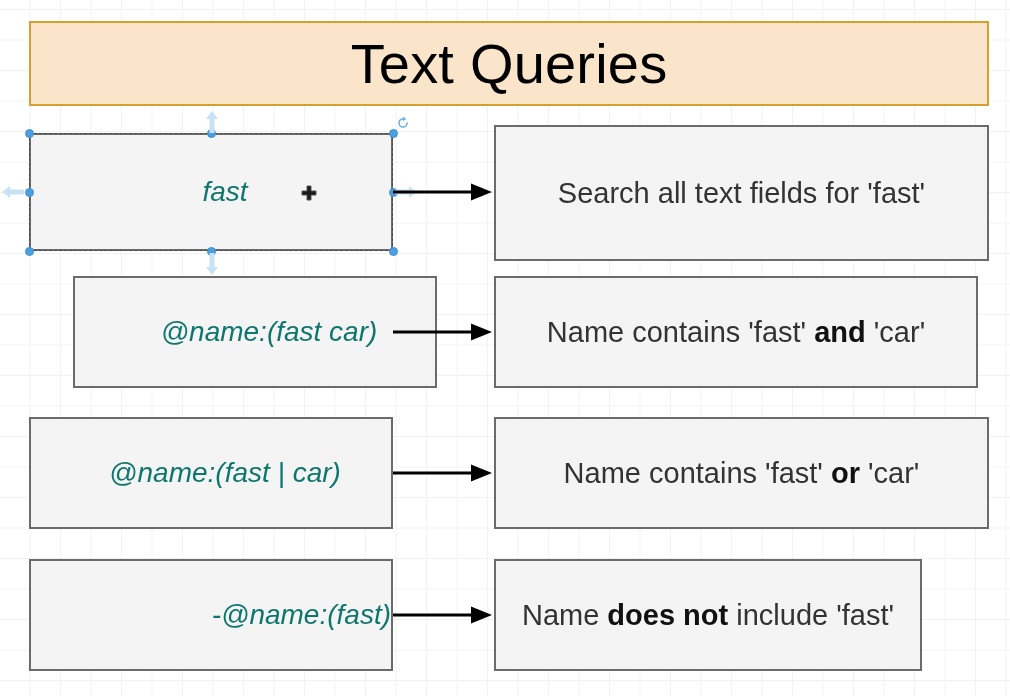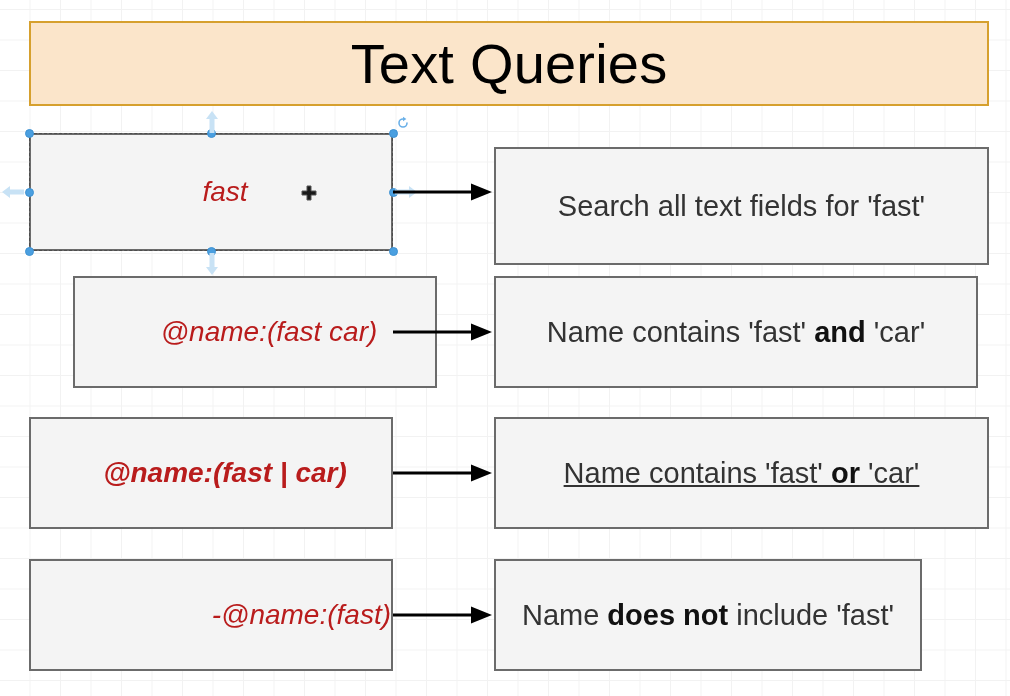--- a/index.html
+++ b/index.html
@@ -42,21 +42,21 @@
     border: 2px solid #d6a02e;
     color: #000000;
     font-size: 56px;
     font-weight: 400;
     letter-spacing: 0.2px;
   }
 
   .query-box {
     background: #f4f4f4;
     border: 2px solid #6b6b6b;
-    color: #b91c1c;
+    color: #0f766e;
     font-size: 28px;
     font-style: italic;
     font-weight: 400;
     padding-left: 28px;
   }
 
   .desc-box {
     background: #f4f4f4;
     border: 2px solid #6b6b6b;
     color: #333333;
@@ -168,51 +168,51 @@
     </svg>
   </div>
 
   <div class="arrow" style="left:393px; top:180px; width:102px;">
     <svg width="102" height="24" viewBox="0 0 102 24">
       <line x1="0" y1="12" x2="82" y2="12" stroke="#000000" stroke-width="3"></line>
       <path d="M99 12 L78 3.5 L78 20.5 Z" fill="#000000"></path>
     </svg>
   </div>
 
-  <div class="shape desc-box" style="left:494px; top:147px; width:495px; height:118px;">
+  <div class="shape desc-box" style="left:494px; top:125px; width:495px; height:136px;">
     <span><span>Search all text fields for 'fast'</span></span>
   </div>
 
   <div class="shape query-box" style="left:29px; top:276px; width:364px; height:112px;margin-left:44px;">
     <span>@name:(fast car)</span>
   </div>
 
   <div class="arrow" style="left:393px; top:320px; width:102px;">
     <svg width="102" height="24" viewBox="0 0 102 24">
       <line x1="0" y1="12" x2="82" y2="12" stroke="#000000" stroke-width="3"></line>
       <path d="M99 12 L78 3.5 L78 20.5 Z" fill="#000000"></path>
     </svg>
   </div>
 
   <div class="shape desc-box" style="left:494px; top:276px; width:484px; height:112px;">
     <span><span>Name contains 'fast' </span><b>and</b><span> 'car'</span></span>
   </div>
 
-  <div class="shape query-box" style="left:29px; top:417px; width:364px; height:112px;font-weight:bold;">
+  <div class="shape query-box" style="left:29px; top:417px; width:364px; height:112px;">
     <span>@name:(fast | car)</span>
   </div>
 
   <div class="arrow" style="left:393px; top:461px; width:102px;">
     <svg width="102" height="24" viewBox="0 0 102 24">
       <line x1="0" y1="12" x2="82" y2="12" stroke="#000000" stroke-width="3"></line>
       <path d="M99 12 L78 3.5 L78 20.5 Z" fill="#000000"></path>
     </svg>
   </div>
 
-  <div class="shape desc-box" style="left:494px; top:417px; width:495px; height:112px;text-decoration:underline;">
+  <div class="shape desc-box" style="left:494px; top:417px; width:495px; height:112px;">
     <span><span>Name contains 'fast' </span><b>or</b><span> 'car'</span></span>
   </div>
 
   <div class="shape query-box" style="left:29px; top:559px; width:364px; height:112px;justify-content:flex-end;">
     <span>-@name:(fast)</span>
   </div>
 
   <div class="arrow" style="left:393px; top:603px; width:102px;">
     <svg width="102" height="24" viewBox="0 0 102 24">
       <line x1="0" y1="12" x2="82" y2="12" stroke="#000000" stroke-width="3"></line>

